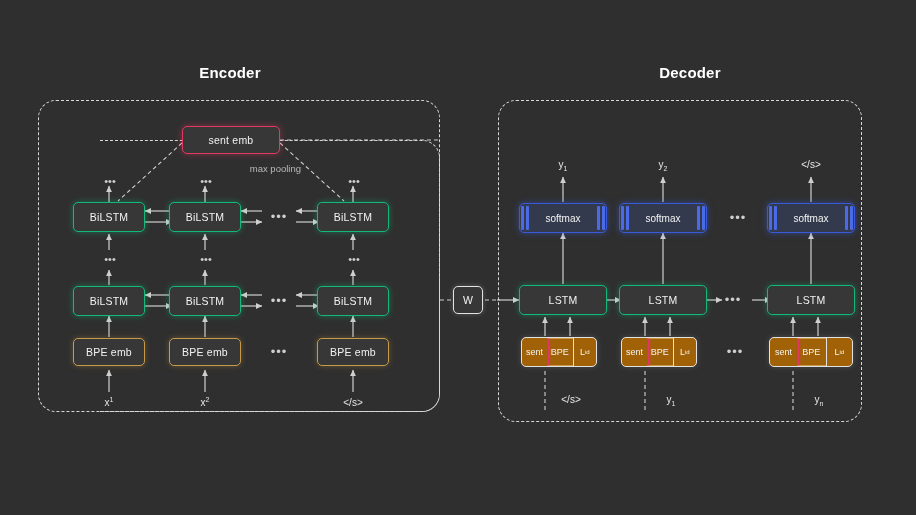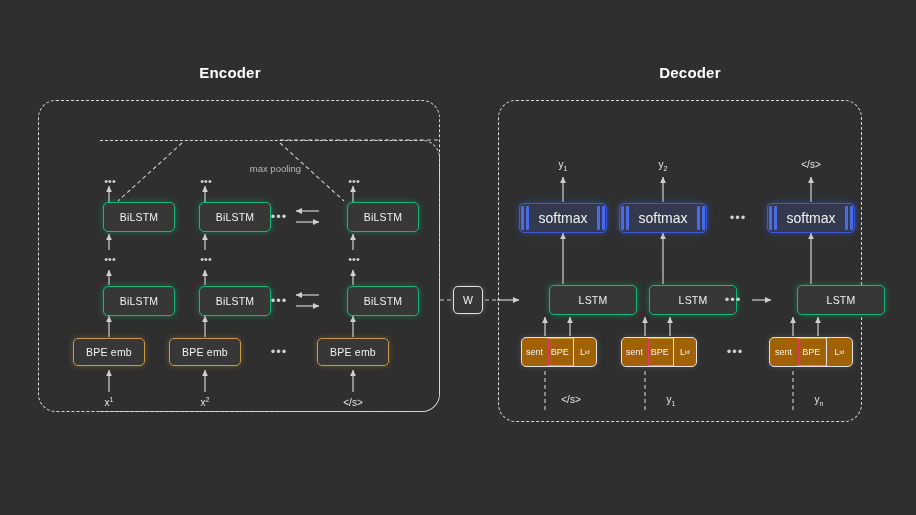--- a/index.html
+++ b/index.html
@@ -34,21 +34,20 @@
     border-radius:5px;
     font-size:10.5px;
     color:#f2f2f2;
     white-space:nowrap;
     background:#373737;
     letter-spacing:.2px;
   }
   .node.green{
     border:1.6px solid #14b87a;
     box-shadow:0 0 6px rgba(20,184,122,.45);
-    margin-left:30px;
   }
   .node.gold{
     border:1.6px solid #c79a4a;
     box-shadow:0 0 6px rgba(199,154,74,.35);
   }
   .node.pink{
     border:1.6px solid #e03a63;
     box-shadow:0 0 7px rgba(224,58,99,.45);
   }
   .node.white{
@@ -61,21 +60,21 @@
     display:flex;align-items:stretch;
     border:1.5px solid #3a5bd9;
     border-radius:5px;
     background:#343a4d;
     box-shadow:0 0 7px rgba(58,91,217,.55);
     overflow:hidden;
   }
   .sm-bar{width:3px;background:#4a6ae8;margin:2px 1px;border-radius:1px;}
   .sm-core{
     flex:1;display:flex;align-items:center;justify-content:center;
-    font-size:14px;color:#f2f2f2;white-space:nowrap;
+    font-size:10px;color:#f2f2f2;white-space:nowrap;
   }
 
   
   .triseg{
     display:flex;align-items:stretch;
     border-radius:5px;overflow:hidden;
     border:1.6px solid #e2e2e2;
     background:#a16207;
     box-shadow:0 0 6px rgba(200,200,200,.2);
   }
@@ -188,20 +187,23 @@
   </svg>
 
   <div class="abs sect-title" style="left:140px;top:64px;width:180px;">Encoder</div>
   <div class="abs sect-title" style="left:600px;top:64px;width:180px;">Decoder</div>
 
   <div class="abs dashgroup" style="left:38px;top:100px;width:402px;height:312px;"></div>
   <div class="abs dashgroup" style="left:100px;top:140px;width:340px;height:272px;border-left:none;border-top-left-radius:0;border-bottom-left-radius:0;"></div>
 
   <div class="abs dashgroup" style="left:498px;top:100px;width:364px;height:322px;"></div>
 
+  <div class="abs node pink" style="left:182px;top:126px;width:98px;height:28px;">
+    <span>sent emb</span>
+  </div>
   <div class="abs sublabel" style="left:161px;top:163px;width:140px;">max pooling</div>
 
   <div class="abs vdots" style="left:101px;top:176px;width:18px;text-align:center;">•••</div>
   <div class="abs vdots" style="left:197px;top:176px;width:18px;text-align:center;">•••</div>
   <div class="abs vdots" style="left:345px;top:176px;width:18px;text-align:center;">•••</div>
 
   <div class="abs node green" style="left:73px;top:202px;width:72px;height:30px;">
     <span>BiLSTM</span>
   </div>
   <div class="abs node green" style="left:169px;top:202px;width:72px;height:30px;">

